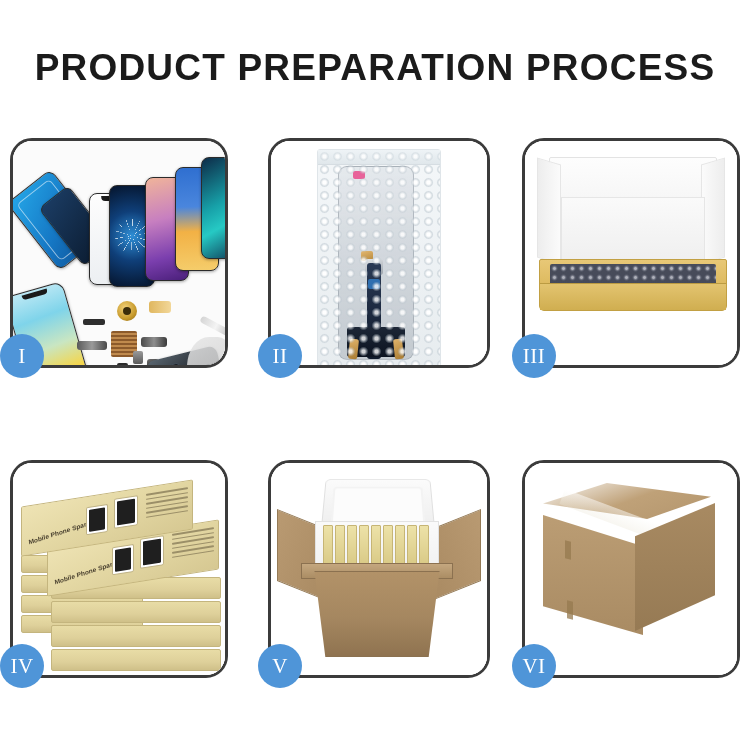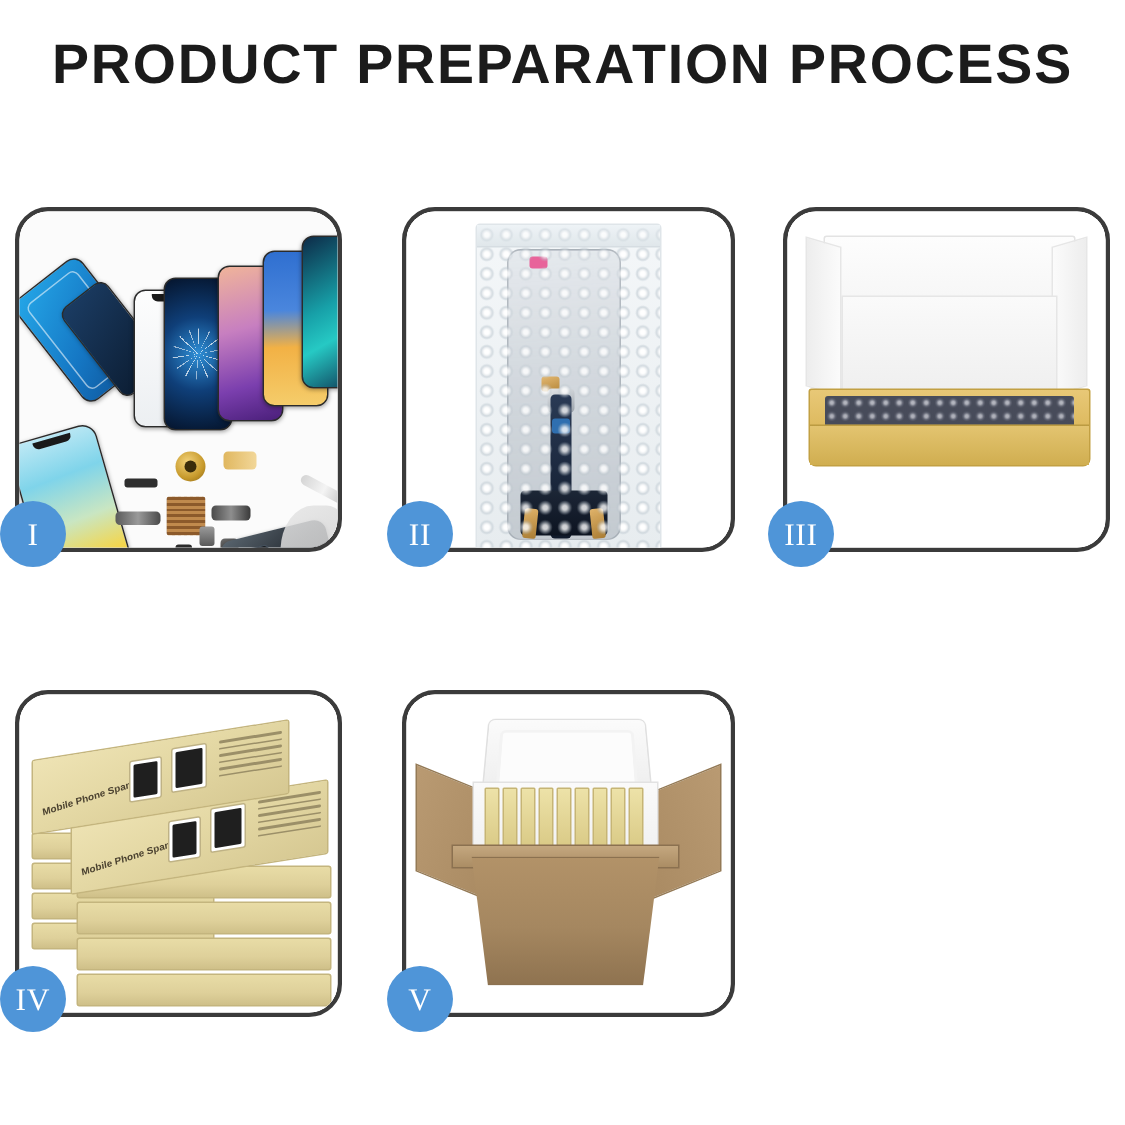--- a/index.html
+++ b/index.html
@@ -21,21 +21,21 @@
   }
 
   
   .header {
     position: absolute;
     top: 0; left: 0; right: 0;
     text-align: center;
   }
   .title {
     margin: 0;
-    padding-top: 24px;
+    padding-top: 49px;
     font-family: "Liberation Sans", sans-serif;
     font-size: 37px;
     font-weight: 700;
     letter-spacing: 1.2px;
     color: #1b1b1b;
     line-height: 1.05;
     white-space: nowrap;
   }
   .subtitle {
     margin: 0;
@@ -570,15 +570,29 @@
           <i></i>
           <i></i>
           <i></i>
         </div>
         <div class="cartonrim"></div>
         <div class="cartonbody"></div>
       </div>
       <div class="badge">V</div>
     </div>
 
+    <div class="panel c3 r2">
+      <div class="inner">
+        <div class="p6bg"></div>
+        <div class="bigbox">
+          <div class="bb-top"></div>
+          <div class="bb-tape"></div>
+          <div class="bb-left"></div>
+          <div class="bb-right"></div>
+          <div class="bb-seam1"></div>
+          <div class="bb-seam2"></div>
+        </div>
+      </div>
+      <div class="badge">VI</div>
+    </div>
 
   </div>
 </div>
 
 </body></html>

